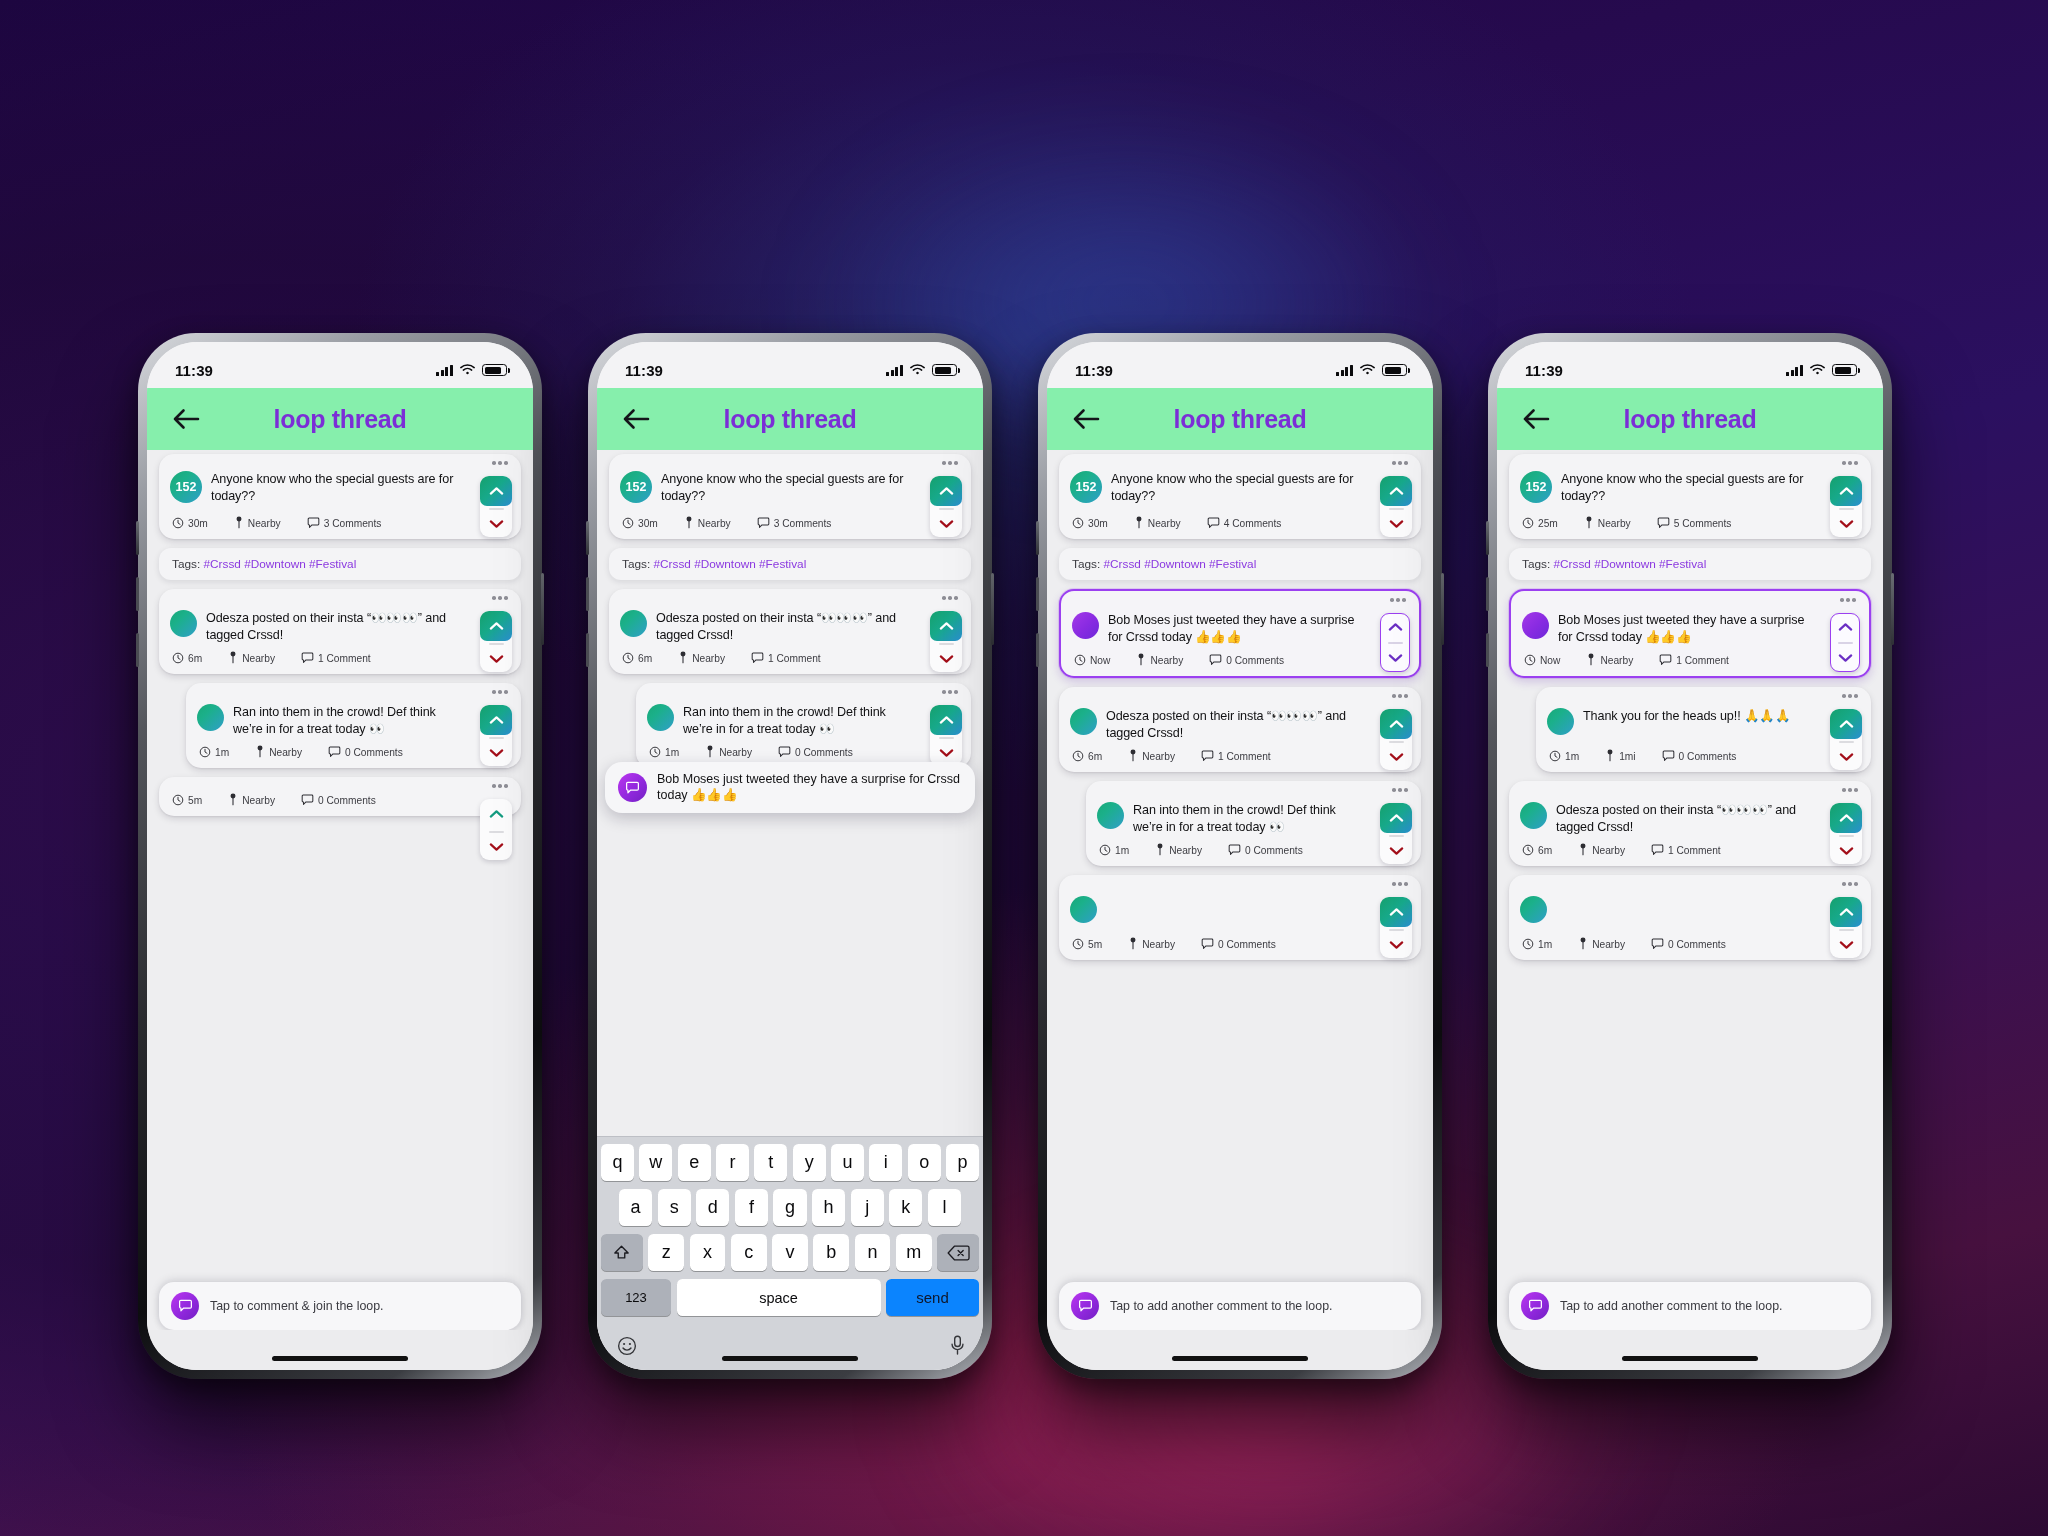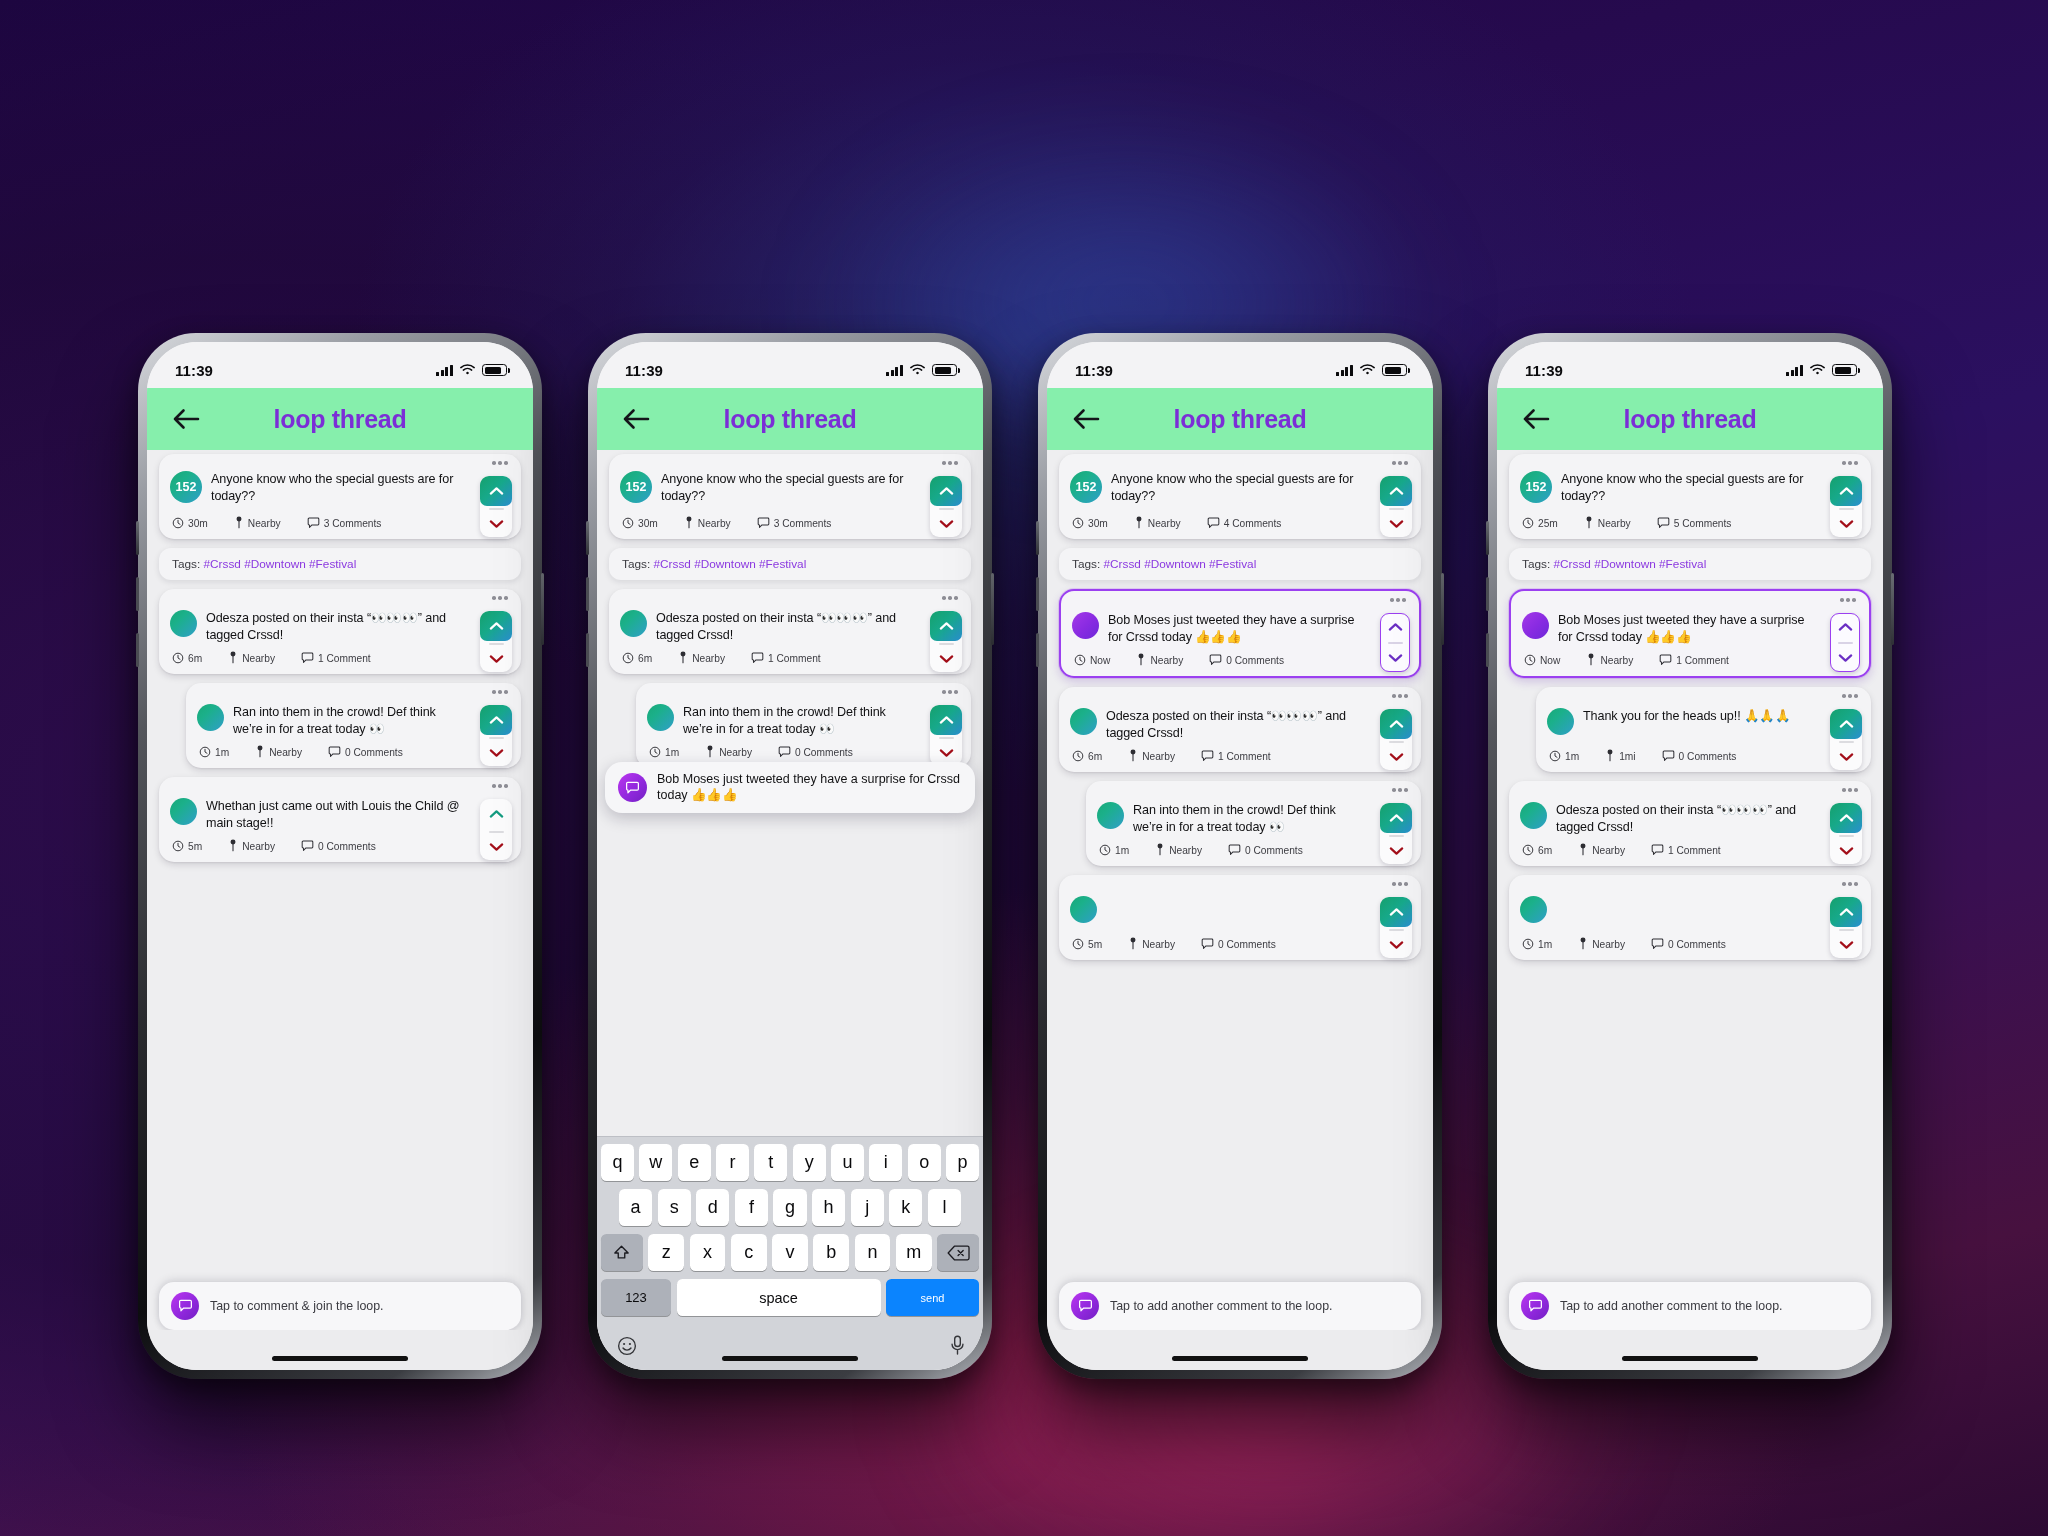--- a/index.html
+++ b/index.html
@@ -192,21 +192,21 @@
     background:#fff; border-radius:5.5px; height:37px; flex:1 1 0;
     display:flex; align-items:center; justify-content:center;
     font-size:18px; color:#0a0a0c; box-shadow:0 1px 0 rgba(0,0,0,.30);
     cursor:pointer; user-select:none;
   }
   .krow.r2 { padding:0 18px; }
   .krow.r3 { padding:0 0; }
   .key.wide { flex:0 0 42px; background:#adb1b9; }
   .key.num  { flex:0 0 70px; background:#adb1b9; font-size:13px; }
   .key.space{ flex:1 1 auto; font-size:14.5px; }
-  .key.send { flex:0 0 93px; background:#0b84fe; color:#ffffff; font-size:11px; }
+  .key.send { flex:0 0 93px; background:#0b84fe; color:#0f172a; font-size:15px; }
   .kbottom { height:46px; display:flex; align-items:center; justify-content:space-between; padding:0 14px 0 16px;}
   .kbottom .g { font-size:21px; color:#35363a; line-height:1; cursor:pointer; }
 
   .clip { overflow:hidden; }
 </style>
 </head>
 <body>
 
 <div class="glow-a"></div>
 <div class="glow-b"></div>
@@ -389,24 +389,20 @@
                 </svg>
               </div>
     </div>
   </div>
           <div class="card  ">
     <div class="dots">
               <i></i>
               <i></i>
               <i></i>
             </div>
-    <div class="card-body">
-      <div class="avatar "></div>
-      <div class="msg ">Whethan just came out with Louis the Child @ main stage!!</div>
-    </div>
     <div class="meta">
       <span class="mi">
                 <span><svg width="12" height="12" viewBox="0 0 24 24" fill="none">
                     <circle cx="12" cy="12" r="9.6" stroke="#2d2d33" stroke-width="1.9"></circle>
                     <path d="M12 6.6V12l4 2.6" stroke="#2d2d33" stroke-width="1.9" stroke-linecap="round"></path>
                   </svg></span>
                 <span>5m</span>
               </span>
       <span class="mi">
                 <span><svg width="10" height="13" viewBox="0 0 16 22" fill="none">

